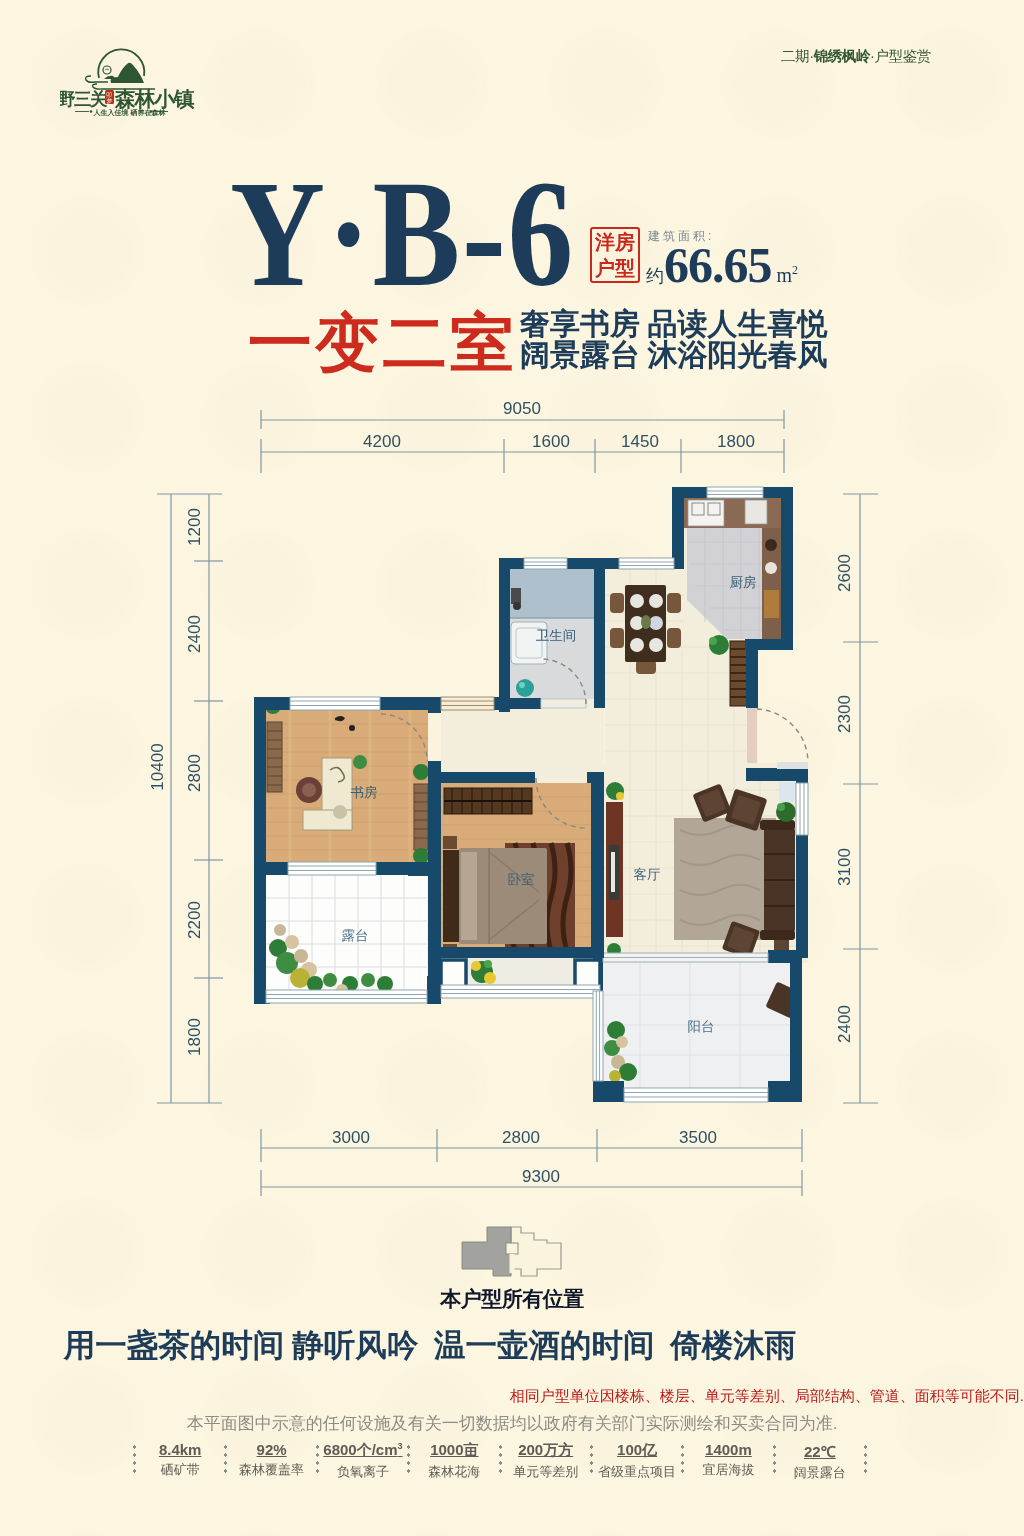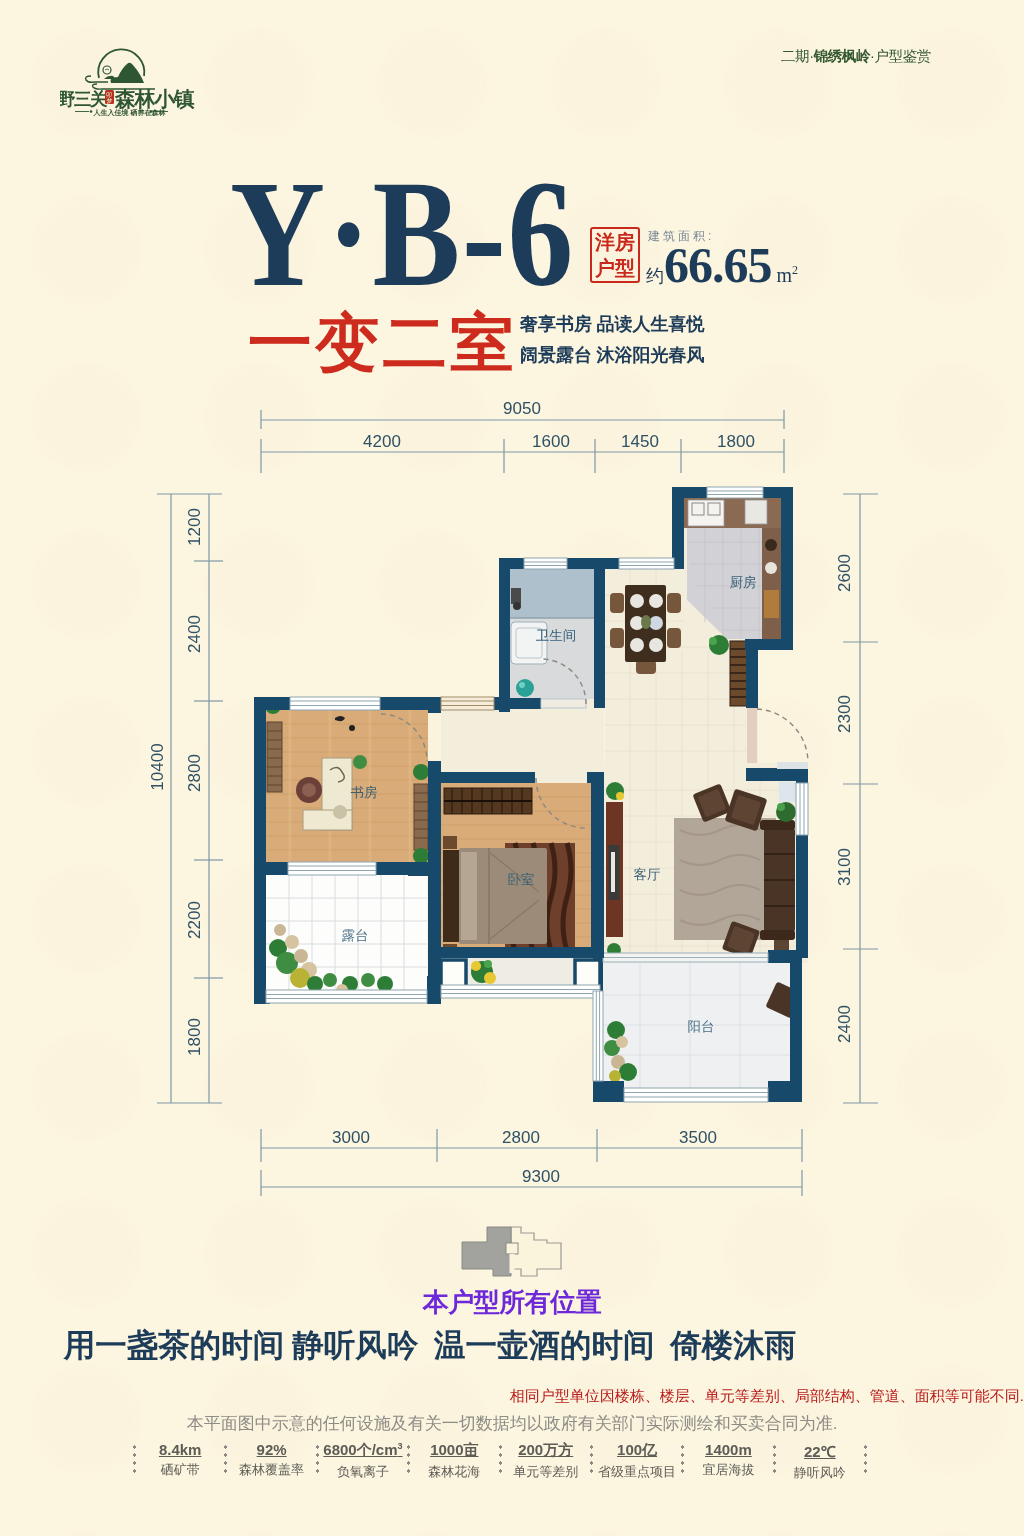--- a/index.html
+++ b/index.html
@@ -55,21 +55,21 @@
 <div class="abs" style="left:648px;top:228px;font-size:12px;letter-spacing:3px;color:#7a8896;">建筑面积:</div>
 <div class="abs serif navy" style="left:646px;top:236px;font-size:18px;">约<span style="font-size:50px;font-weight:bold;letter-spacing:-1px;">66.65</span><span style="font-size:20px;"> m<sup style="font-size:12px;">2</sup></span></div>
 
 <div class="abs serif" style="left:248px;top:300px;width:266px;font-size:64px;font-weight:bold;color:#cc2b1d;letter-spacing:0px;display:flex;justify-content:space-between;">
     <span>一</span>
     <span>变</span>
     <span>二</span>
     <span>室</span>
   </div>
 
-<div class="abs serif navy" style="left:520px;top:305px;font-size:18px;font-weight:bold;line-height:30.5px;margin-top:4px;">奢享书房 品读人生喜悦<br>阔景露台 沐浴阳光春风</div>
+<div class="abs serif navy" style="left:520px;top:305px;font-size:30px;font-weight:bold;line-height:30.5px;margin-top:4px;">奢享书房 品读人生喜悦<br>阔景露台 沐浴阳光春风</div>
 
 <svg class="abs" style="left:140px;top:390px;" width="780" height="820" viewBox="140 390 780 820">
 <g id="floors">
 
   <rect x="605" y="558" width="153" height="214" fill="#f3eddc"></rect>
   <rect x="593" y="763" width="215" height="200" fill="#f3eddc"></rect>
   <rect x="441" y="698" width="163" height="260" fill="#f3eddc"></rect>
   <rect x="672" y="487" width="121" height="163" fill="#f3eddc"></rect>
 
   <g stroke="#eae2cf" stroke-width="1">
@@ -401,21 +401,21 @@
   <text x="701" y="1031" fill="#4a708a">阳台</text>
 </g>
 </svg>
 
 <svg class="abs" style="left:455px;top:1220px;" width="115" height="62" viewBox="455 1220 115 62">
   <path d="M511 1227 H521 V1233 H534 V1240 H547 V1243 H561 V1269 H537 V1276 H521 V1269 H511 Z" fill="#fbf4dd" stroke="#9a9a94" stroke-width="1.2"></path>
   <path d="M462 1242 H487 V1227 H511 V1276 H493 V1269 H462 Z" fill="#a2a29e" stroke="#8a8a84" stroke-width="1"></path>
   <rect x="506" y="1243" width="12" height="11" fill="#fbf4dd" stroke="#8a8a84" stroke-width="1"></rect>
   <rect x="509.5" y="1254" width="5" height="19" fill="#fbf4dd"></rect>
 </svg>
-<div class="abs serif" style="left:0;top:1285px;width:1024px;text-align:center;font-size:26px;font-weight:bold;color:#6d28d9;letter-spacing:-0.5px;">本户型所有位置</div>
+<div class="abs serif" style="left:0;top:1285px;width:1024px;text-align:center;font-size:21px;font-weight:bold;color:#0f172a;letter-spacing:-0.5px;">本户型所有位置</div>
 
 <div class="abs serif navy" style="left:0;top:1325px;width:860px;text-align:center;font-size:31.5px;font-weight:bold;">用一盏茶的时间 静听风吟&nbsp; 温一壶酒的时间&nbsp; 倚楼沐雨</div>
 
 <div class="abs" style="left:0;top:1387px;width:1024px;text-align:right;font-size:15px;color:#b91c1c;">相同户型单位因楼栋、楼层、单元等差别、局部结构、管道、面积等可能不同.</div>
 <div class="abs" style="left:0;top:1412px;width:1024px;text-align:center;font-size:17px;color:#8d8c86;">本平面图中示意的任何设施及有关一切数据均以政府有关部门实际测绘和买卖合同为准.</div>
 
 <div class="abs" id="stats" style="left:133px;top:1441px;width:734px;height:40px;display:flex;align-items:stretch;color:#5d5c57;">
   <div class="sep"></div>
   <div class="st">
       <div class="v">8.4km</div>
@@ -447,16 +447,16 @@
       <div class="l">省级重点项目</div>
     </div>
   <div class="sep"></div>
   <div class="st">
       <div class="v">1400m</div>
       <div class="l">宜居海拔</div>
     </div>
   <div class="sep"></div>
   <div class="st">
       <div class="v">22℃</div>
-      <div class="l">静听风吟</div>
+      <div class="l">阔景露台</div>
     </div>
   <div class="sep"></div>
 </div>
 
 </body></html>

